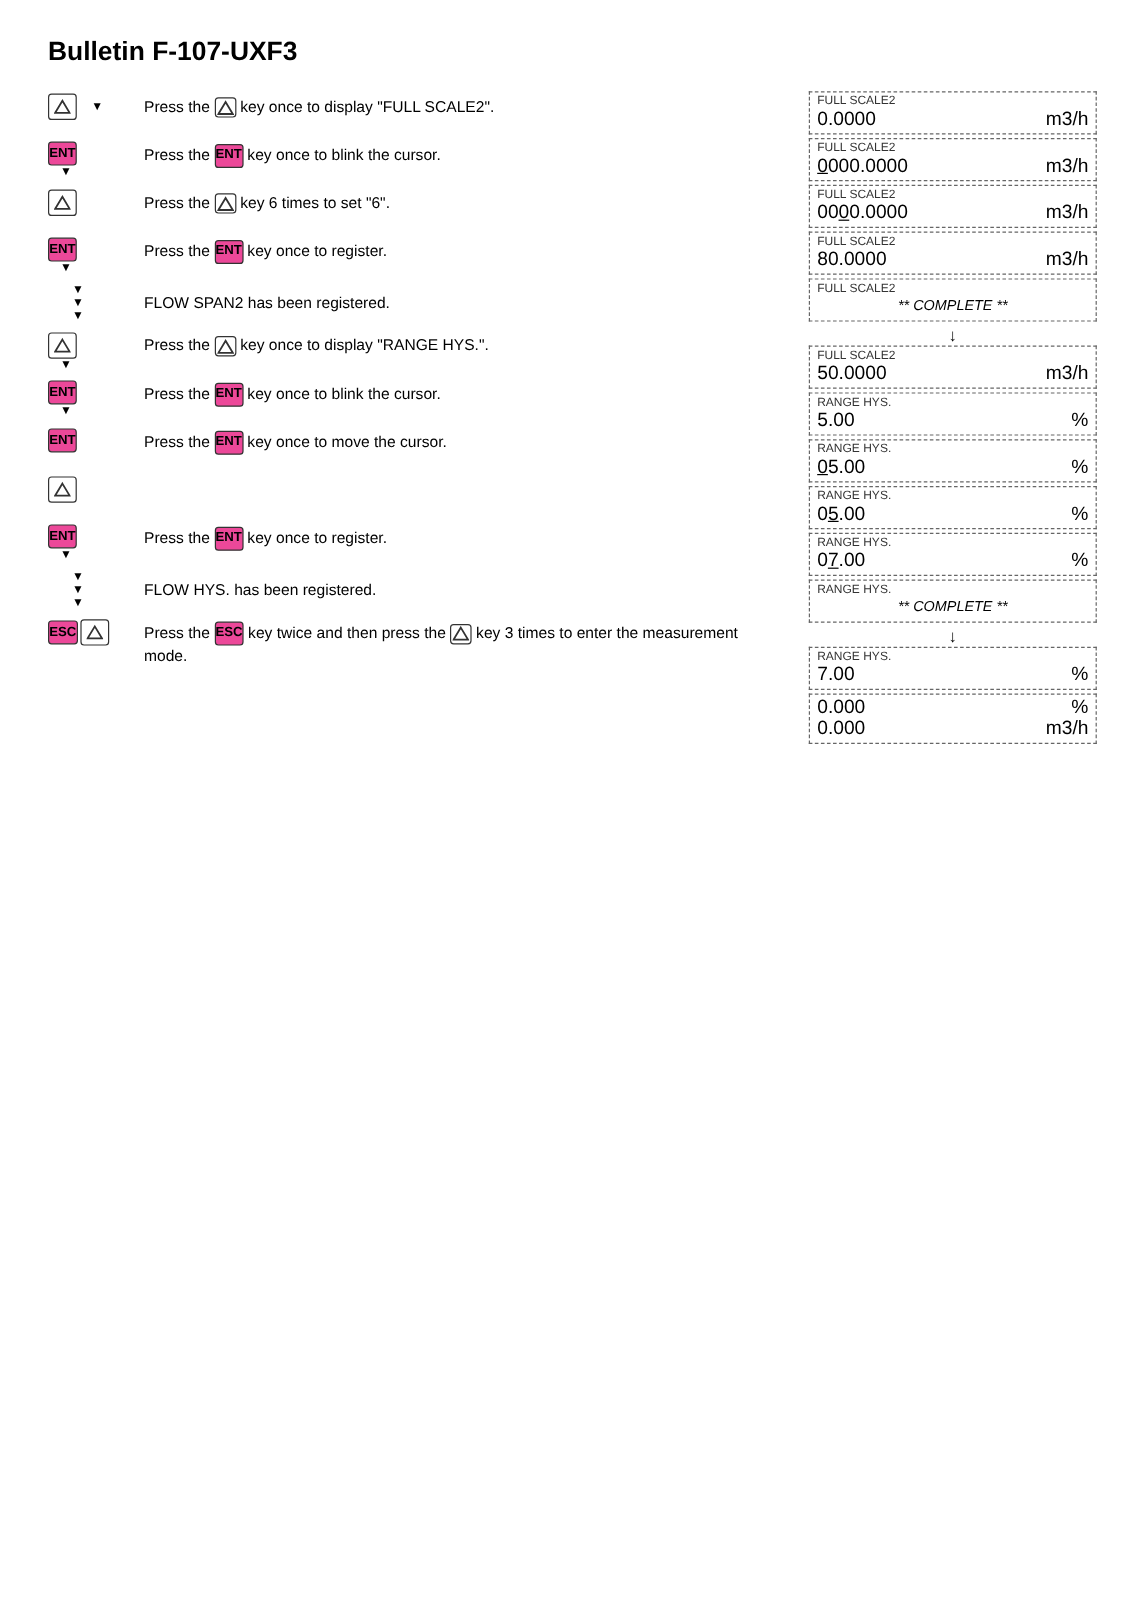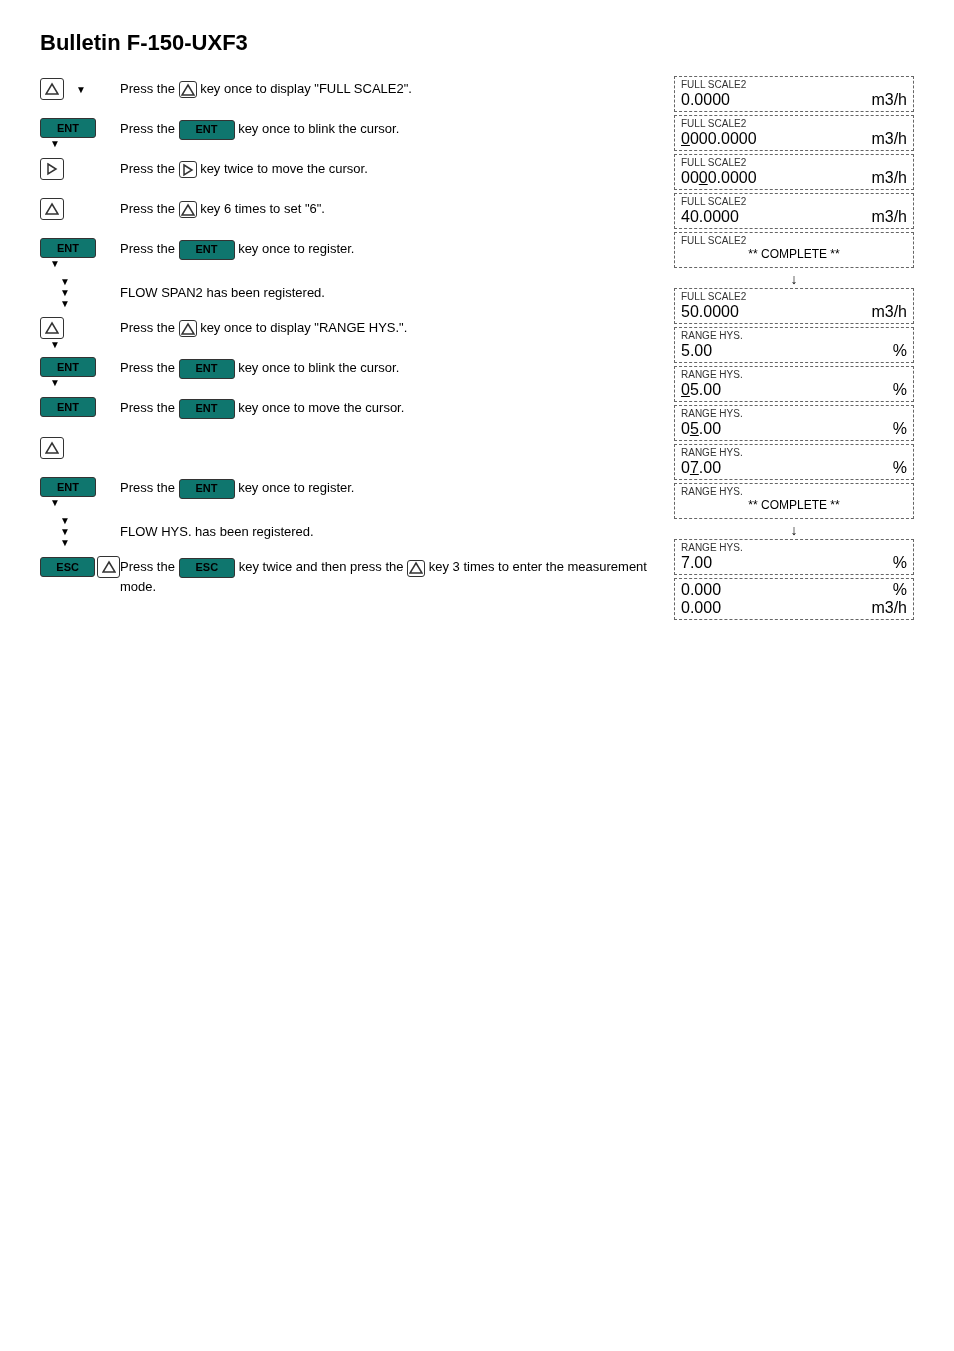--- a/index.html
+++ b/index.html
@@ -42,29 +42,29 @@
       flex-shrink: 0;
       display: flex;
       align-items: center;
       justify-content: flex-start;
       gap: 2px;
       padding-top: 2px;
     }
     .key-box {
       border: 1px solid #333;
       border-radius: 3px;
-      padding: 1px 16px;
+      padding: 1px 0;
       font-size: 11px;
       font-weight: bold;
       display: inline-flex;
       align-items: center;
       justify-content: center;
       min-width: 22px;
       min-height: 20px;
-      background: #0f766e;
+      background: #ec4899;
     }
     .key-triangle {
       border: 1px solid #333;
       border-radius: 3px;
       width: 24px;
       height: 22px;
       display: inline-flex;
       align-items: center;
       justify-content: center;
       background: #fff;
@@ -131,37 +131,38 @@
     }
     .display-value {
       font-size: 16px;
       display: flex;
       justify-content: space-between;
       align-items: center;
     }
     .display-value-center {
       font-size: 12px;
       text-align: center;
+      font-style: italic;
     }
     .display-arrow {
       text-align: center;
       font-size: 14px;
       margin: 1px 0;
     }
     .page-number {
       text-align: center;
       margin-top: 30px;
       font-size: 13px;
     }
   </style>
 </head>
 <body>
 
 <div class="page">
-  <div class="title">Bulletin F-150-UXF3</div>
+  <div class="title">Bulletin F-107-UXF3</div>
 
   <div class="main-content">
 
     <div class="left-col">
 
       <div class="step-row">
         <div class="key-area">
           <div class="key-triangle">
             <svg viewBox="0 0 14 14">
                 <polygon points="7,2 13,12 1,12" fill="none" stroke="#333" stroke-width="1.5"></polygon>
@@ -183,36 +184,20 @@
           <div style="display:flex;flex-direction:column;align-items:flex-start;">
             <span class="key-box">ENT</span>
             <span class="arrow-down">▼</span>
           </div>
         </div>
         <div class="step-text">
           Press the <span class="key-box" style="display:inline-flex;vertical-align:middle;">ENT</span> key once to blink the cursor.
         </div>
       </div>
 
-      <div class="step-row">
-        <div class="key-area">
-          <div class="key-right">
-            <svg viewBox="0 0 14 14">
-                <polygon points="3,2 11,7 3,12" fill="none" stroke="#333" stroke-width="1.5"></polygon>
-              </svg>
-          </div>
-        </div>
-        <div class="step-text">
-          Press the <span class="key-right" style="display:inline-flex;width:18px;height:17px;vertical-align:middle;">
-              <svg viewBox="0 0 14 14">
-                <polygon points="3,2 11,7 3,12" fill="none" stroke="#333" stroke-width="1.5"></polygon>
-              </svg>
-            </span> key twice to move the cursor.
-        </div>
-      </div>
 
       <div class="step-row">
         <div class="key-area">
           <div class="key-triangle">
             <svg viewBox="0 0 14 14">
                 <polygon points="7,2 13,12 1,12" fill="none" stroke="#333" stroke-width="1.5"></polygon>
               </svg>
           </div>
         </div>
         <div class="step-text">
@@ -363,21 +348,21 @@
         <span class="display-label">FULL SCALE2</span>
         <div class="display-value">
           <span>00<u>0</u>0.0000</span>
           <span>m3/h</span>
         </div>
       </div>
 
       <div class="display-panel">
         <span class="display-label">FULL SCALE2</span>
         <div class="display-value">
-          <span>40.0000</span>
+          <span>80.0000</span>
           <span>m3/h</span>
         </div>
       </div>
 
       <div class="display-panel">
         <span class="display-label">FULL SCALE2</span>
         <div class="display-value-center">** COMPLETE **</div>
       </div>
 
       <div class="display-arrow">↓</div>

